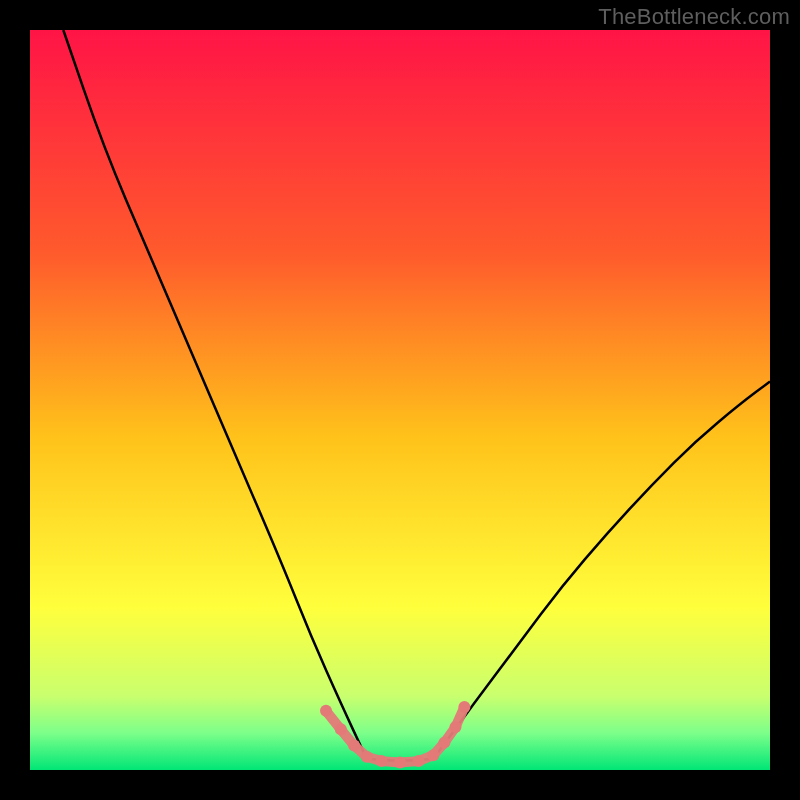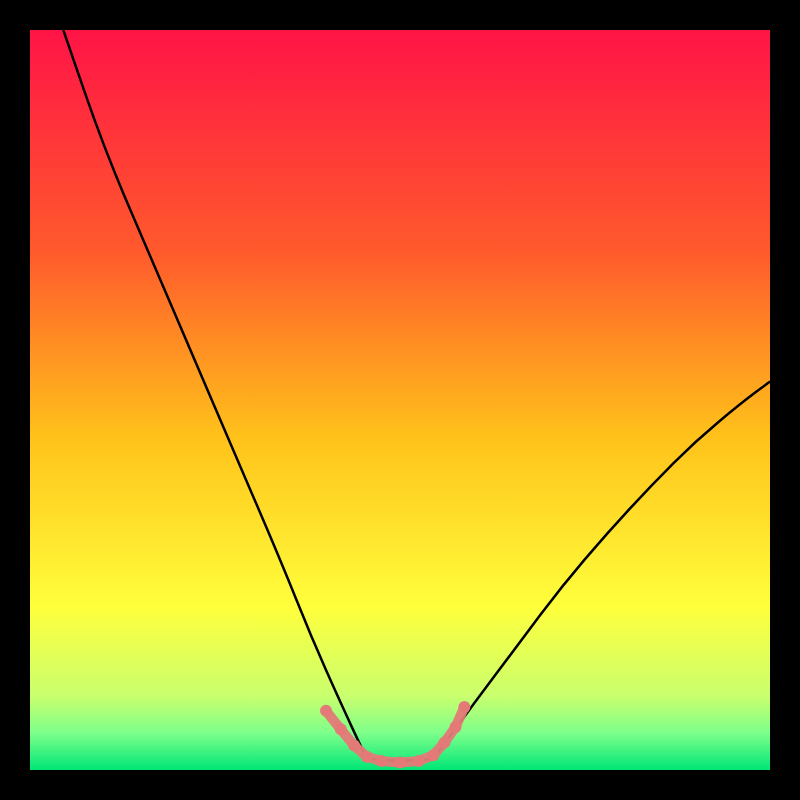--- a/index.html
+++ b/index.html
@@ -24,20 +24,21 @@
     font-size: 22px;
     letter-spacing: 0.2px;
     z-index: 10;
   }
   svg { display: block; }
 </style>
 </head>
 <body>
 
 <div class="frame">
+  <div class="watermark">TheBottleneck.com</div>
   <svg id="chart-svg" width="800" height="800" viewBox="0 0 800 800">
       <rect x="0" y="0" width="800" height="800" fill="#000"></rect>
       <defs>
         <linearGradient id="bgGrad" x1="0" y1="0" x2="0" y2="1">
           <stop offset="0%" stop-color="#ff1446"></stop>
           <stop offset="30%" stop-color="#ff5a2c"></stop>
           <stop offset="55.00000000000001%" stop-color="#ffc21a"></stop>
           <stop offset="78%" stop-color="#ffff3c"></stop>
           <stop offset="90%" stop-color="#c9ff6e"></stop>
           <stop offset="95%" stop-color="#7dff8a"></stop>

